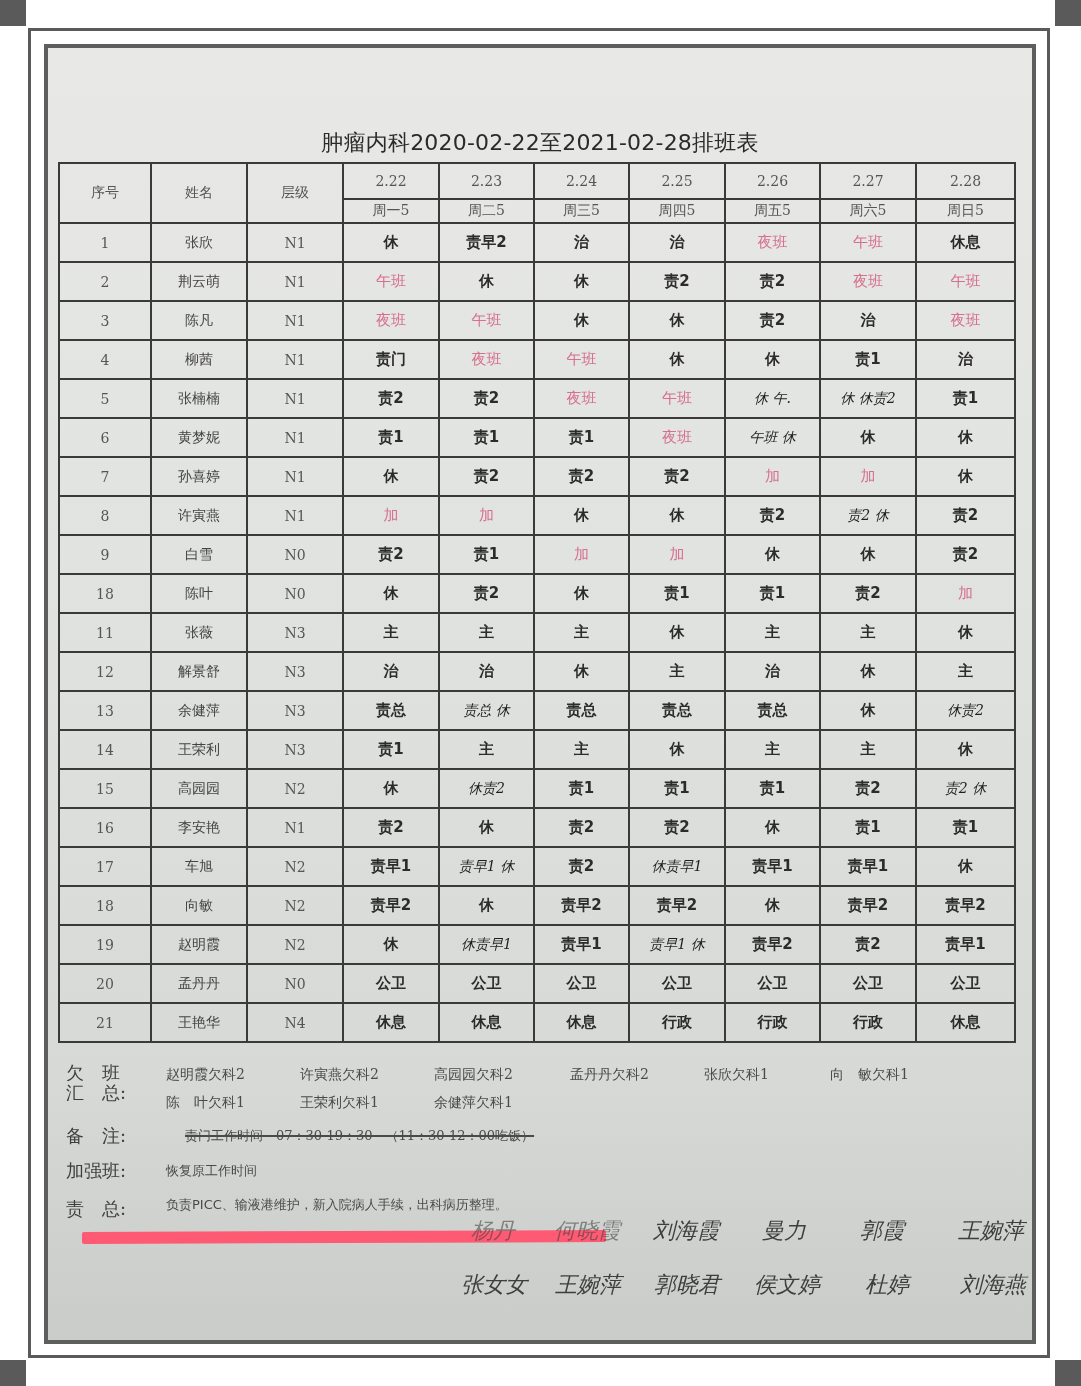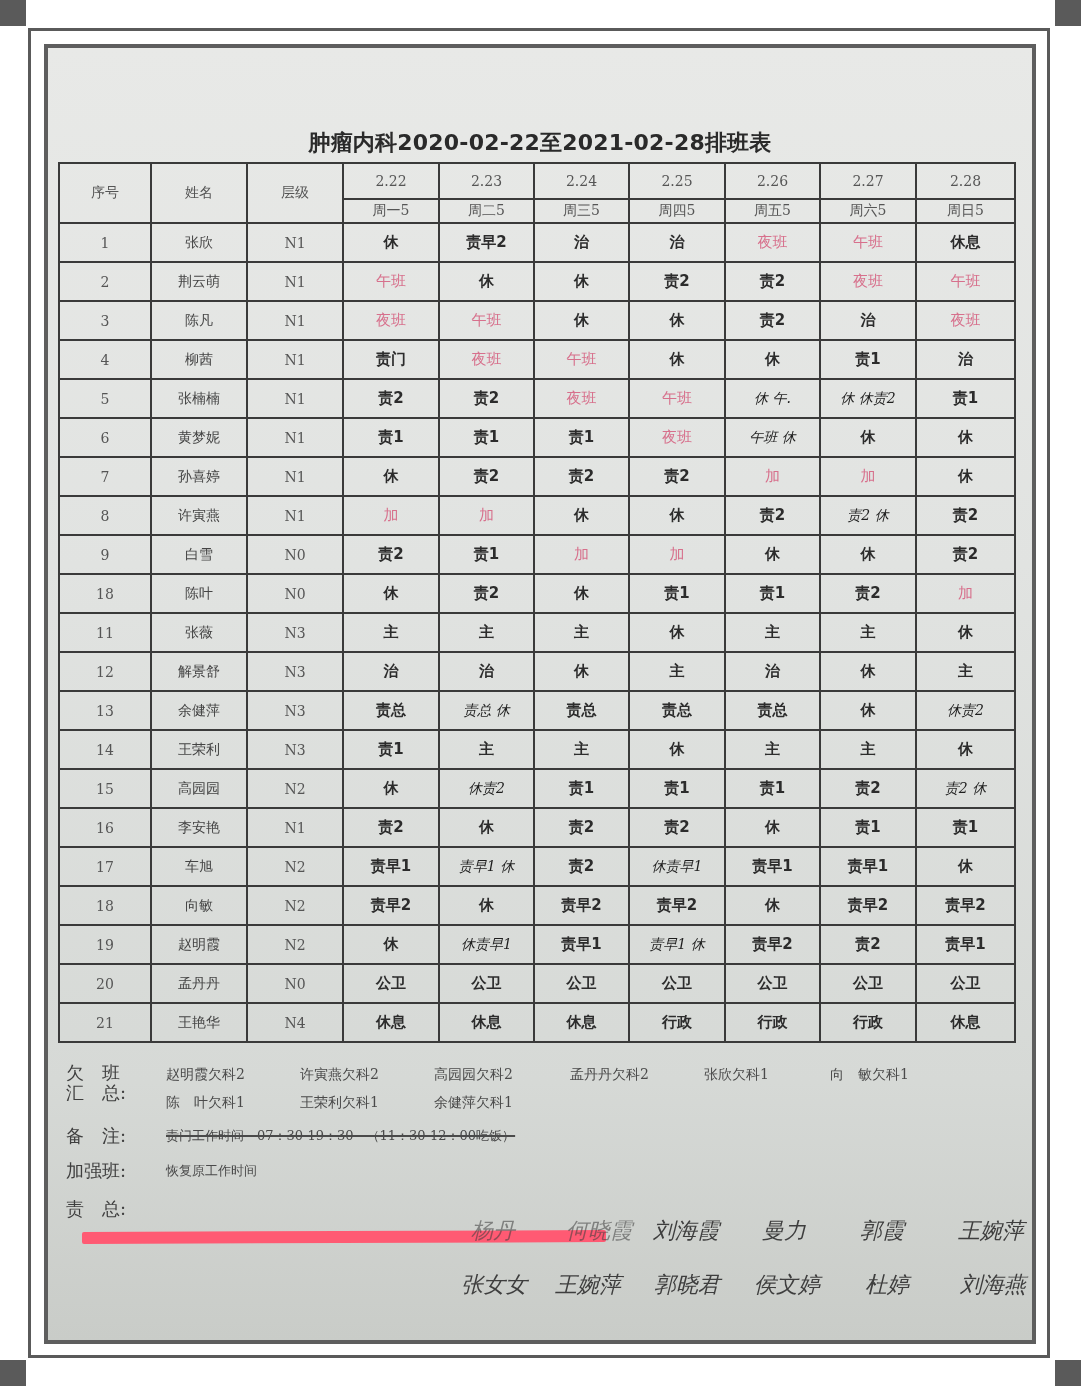--- a/index.html
+++ b/index.html
@@ -18,21 +18,21 @@
       border: 3px solid #5a5a5a; box-sizing: border-box; background: #ffffff;
     }
     .photo {
       position: absolute; left: 44px; top: 44px; width: 992px; height: 1300px;
       border: 4px solid #5e5e5e; box-sizing: border-box;
       background: linear-gradient(180deg, #e8e9e7 0%, #e1e3e1 40%, #d6d9d6 80%, #c9ccc8 100%);
       overflow: hidden;
     }
     .title {
       position: absolute; left: 0; right: 0; top: 80px; text-align: center;
-      font-family: "DejaVu Sans", sans-serif; font-weight: bold; font-size: 22px;
+      font-family: "DejaVu Sans", sans-serif; font-weight: normal; font-size: 22px;
       color: #2a2a2a; letter-spacing: 0.2px;
     }
     table.schedule {
       position: absolute; left: 10px; top: 114px; width: 956px;
       border-collapse: collapse; table-layout: fixed;
     }
     table.schedule td, table.schedule th {
       border: 2px solid #3a3a3a; text-align: center; vertical-align: middle;
       padding: 0; overflow: hidden; white-space: nowrap;
     }
@@ -49,21 +49,21 @@
     td.c-shift.pink { color: #d7708c; font-weight: normal; }
     .notes {
       position: absolute; left: 18px; top: 1015px; width: 940px;
       font-family: "DejaVu Serif", serif; color: #4a4a4a; font-size: 14px;
     }
     .note-row { position: relative; display: flex; }
     .note-label { width: 100px; flex: none; font-size: 18px; color: #3e3e3e; }
     .note-label.two-line { line-height: 20px; }
     .note-body { flex: 1; }
     .owe-grid { display: grid; grid-template-columns: 134px 134px 136px 134px 126px 120px; row-gap: 0; line-height: 22px; }
-    .strike-text { text-decoration: line-through; text-decoration-thickness: 2px; color: #4a4a4a; }
+    .strike-text { text-decoration: line-through; text-decoration-thickness: 2px; color: #4a4a4a; margin-left: 19px; }
     .highlight-bar {
       position: absolute; left: 34px; top: 1183px; width: 524px; height: 12px;
       background: #ff5a73; transform: rotate(-0.2deg); border-radius: 2px;
     }
     .sig-row { position: absolute; display: flex; gap: 4px; font-family: "DejaVu Serif", serif; font-style: italic; font-size: 22px; color: #3e3e3e; }
     .sig-row span { display: inline-block; text-align: center; }
   </style>
 </head>
 <body>
 
@@ -390,28 +390,29 @@
     <div class="note-row" style="height:34px; align-items:center;">
       <div class="note-label">备　注:</div>
       <div class="note-body strike-text" style="font-size:13px;">责门工作时间　07：30-19：30　（11：30-12：00吃饭）</div>
     </div>
     <div class="note-row" style="height:36px; align-items:center;">
       <div class="note-label">加强班:</div>
       <div class="note-body" style="font-size:13px;">恢复原工作时间</div>
     </div>
     <div class="note-row" style="height:40px; align-items:center;">
       <div class="note-label">责　总:</div>
+      <div class="note-body" style="font-size:13px; font-family:'DejaVu Sans', sans-serif; margin-top:-8px;">负责PICC、输液港维护，新入院病人手续，出科病历整理。</div>
     </div>
   </div>
 
   <div class="highlight-bar"></div>
 
   <div class="sig-row" style="left:400px; top:1168px;">
     <span style="width:90px; opacity:.55;">杨丹</span>
-    <span style="width:90px; opacity:.55;text-align:right;">何晓霞</span>
+    <span style="width:90px; opacity:.55;">何晓霞</span>
     <span style="width:100px;">刘海霞</span>
     <span style="width:88px;">曼力</span>
     <span style="width:100px;">郭霞</span>
     <span style="width:110px;">王婉萍</span>
   </div>
   <div class="sig-row" style="left:404px; top:1222px;">
     <span style="width:84px;">张女女</span>
     <span style="width:96px;">王婉萍</span>
     <span style="width:94px;">郭晓君</span>
     <span style="width:98px;">侯文婷</span>

